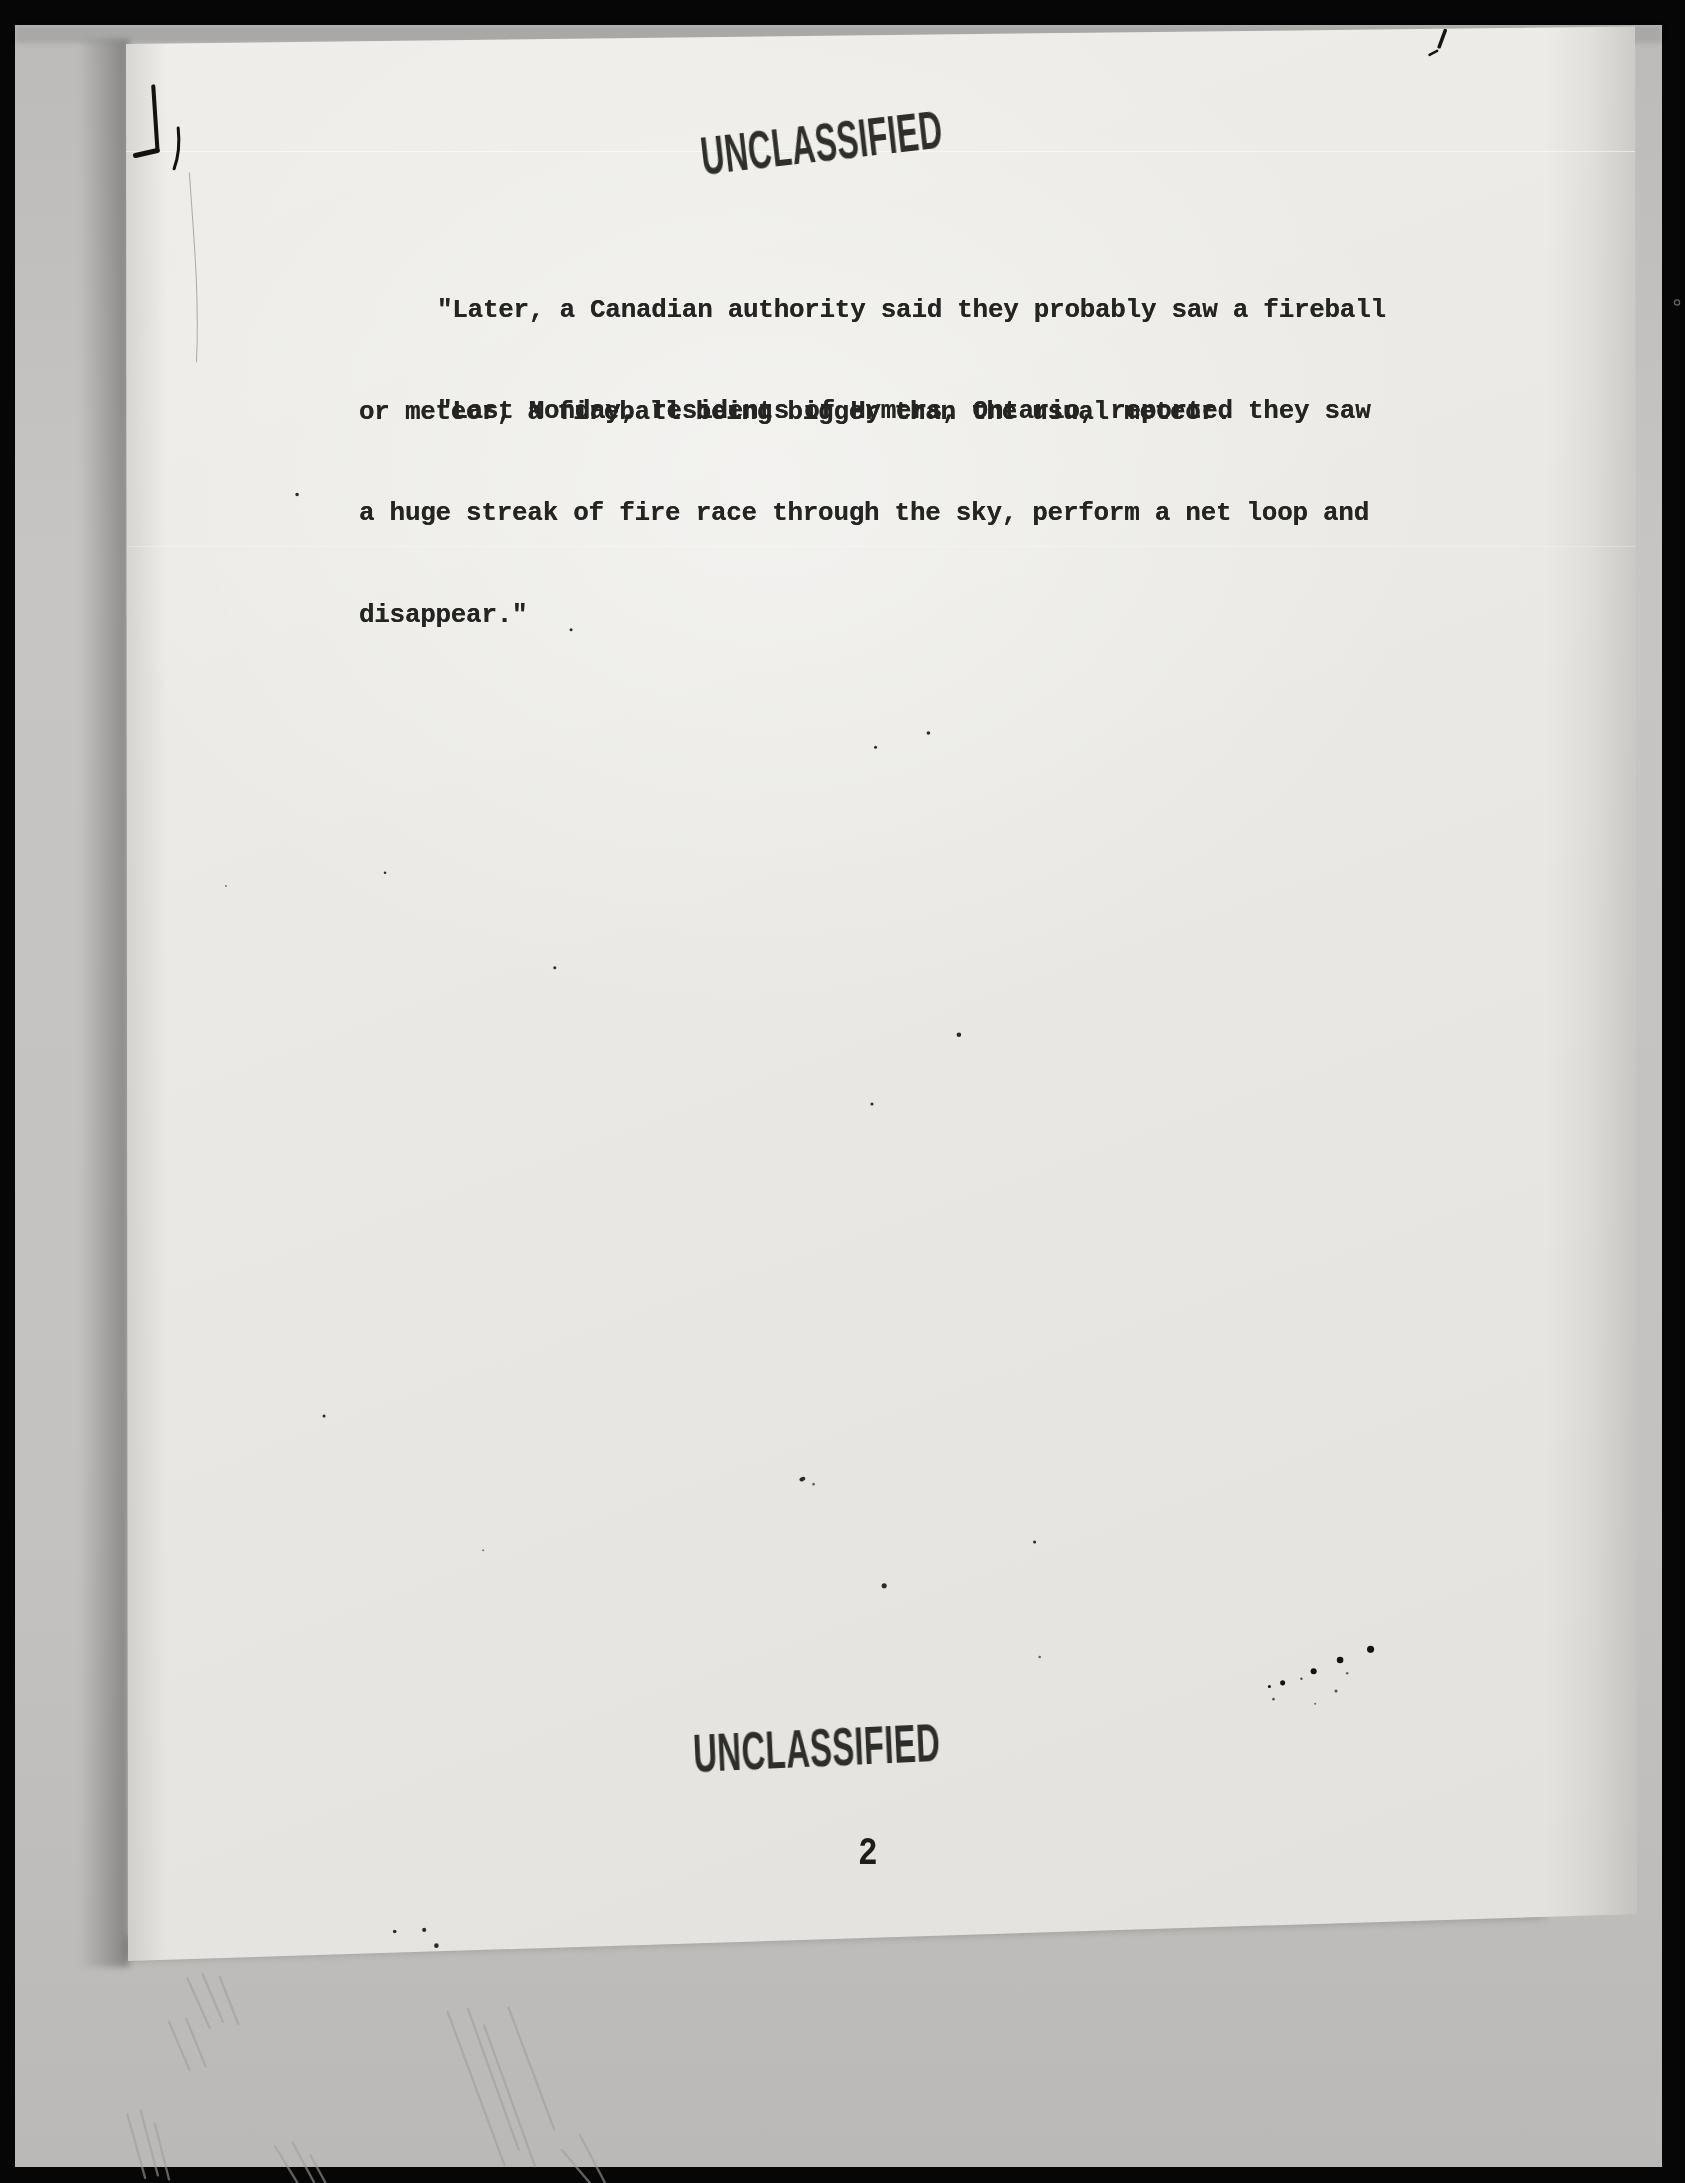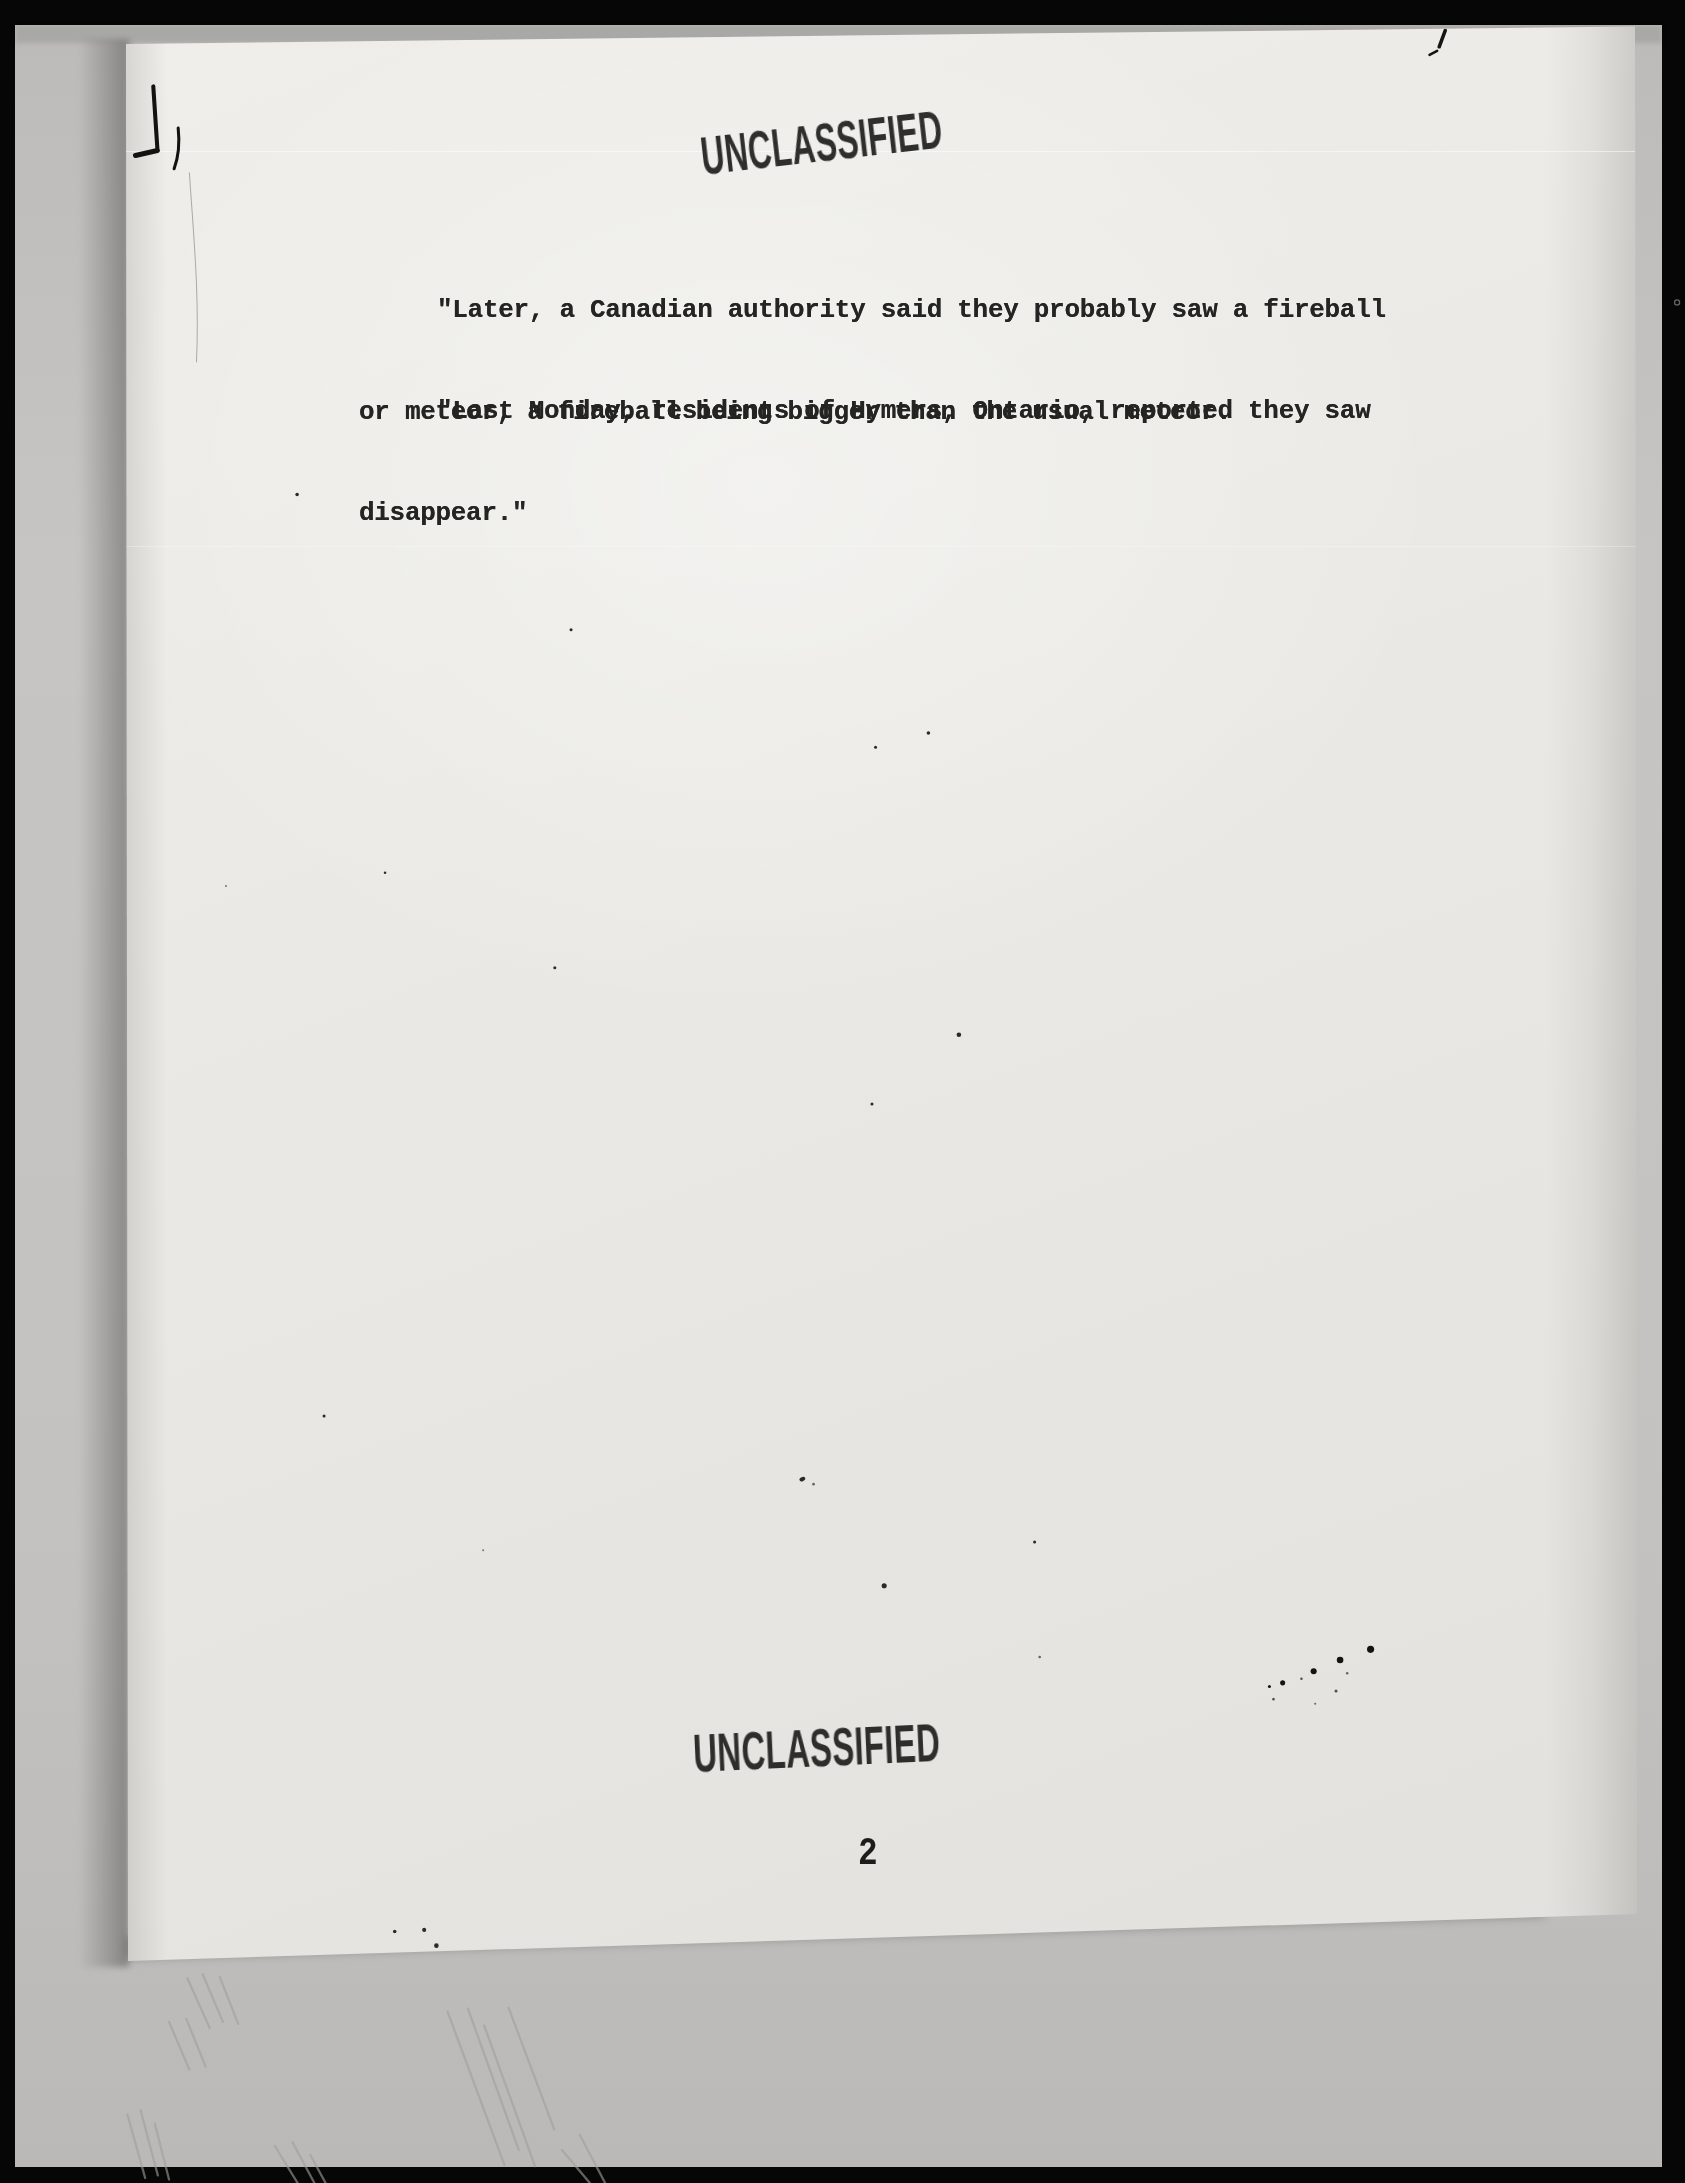--- a/index.html
+++ b/index.html
@@ -94,20 +94,21 @@
 
     <div id="stamp-top" class="stamp">UNCLASSIFIED</div>
 
     <div id="para1" class="para">
       <div class="line indent">"Later, a Canadian authority said they probably saw a fireball</div>
       <div class="line">or meteor, a fireball being bigger than the usual meteor.</div>
     </div>
 
     <div id="para2" class="para">
       <div class="line indent">"Last Monday, residents of Hymers, Ontario, reported they saw</div>
+      <div class="line">a huge streak of fire race through the sky, perform a net loop and</div>
       <div class="line">disappear."</div>
     </div>
 
     <div id="stamp-bottom" class="stamp">UNCLASSIFIED</div>
 
     <div class="pagenum">2</div>
 
     <svg class="overlay" viewBox="0 0 3316 4295" xmlns="http://www.w3.org/2000/svg">
 
       <g stroke="#121210" stroke-linecap="round" fill="none">

